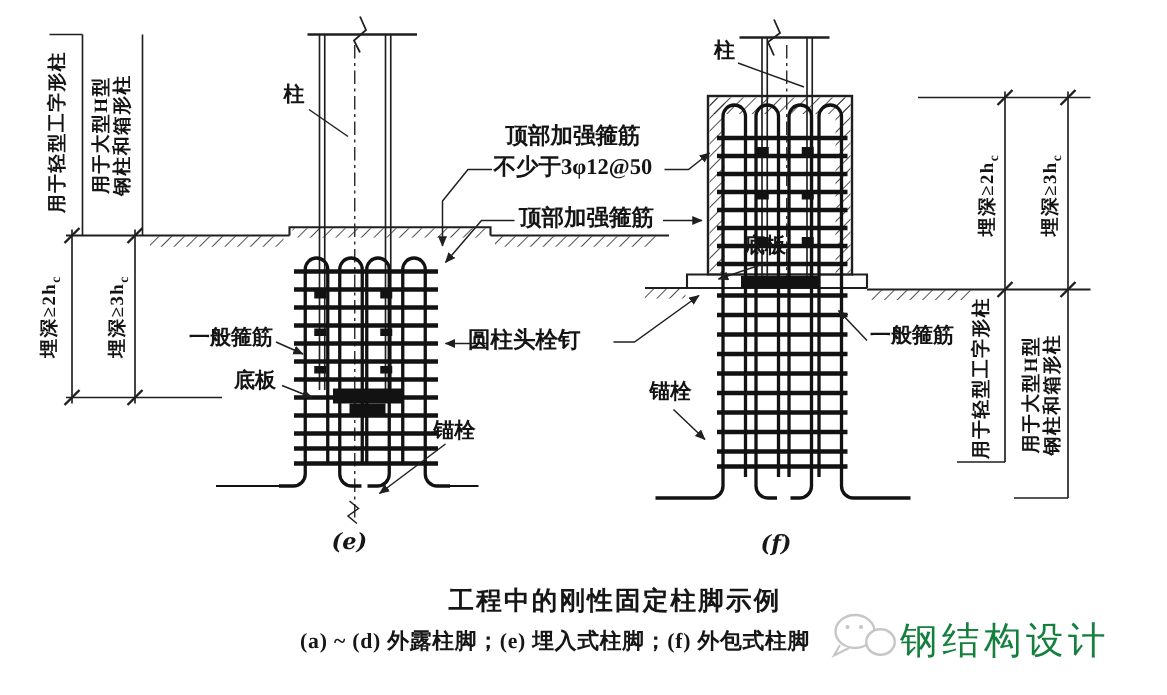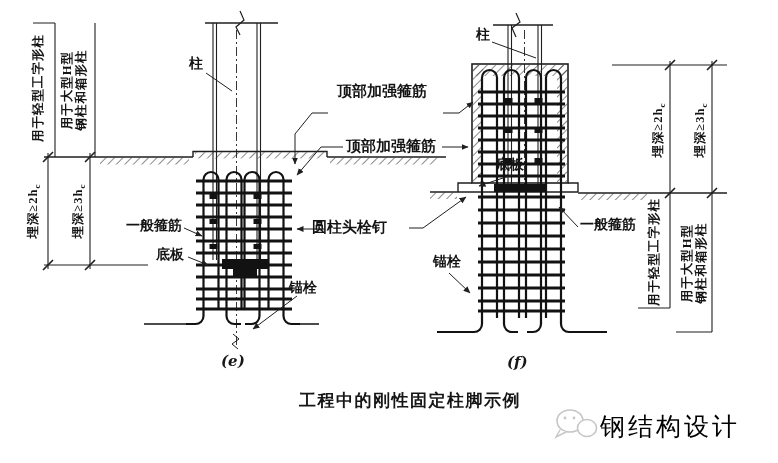--- a/index.html
+++ b/index.html
@@ -7,21 +7,21 @@
          font-family:"Liberation Serif",serif;color:#161616;}
   svg{position:absolute;left:0;top:0;}
   .lbl{position:absolute;white-space:nowrap;font-weight:700;font-size:14px;line-height:1.12;color:#141414;}
   .lbl.big{font-size:15px;}
   .v{transform:translate(-50%,-50%) rotate(-90deg);font-size:12.5px;letter-spacing:1px;text-align:center;}
   .v .ln{display:block;white-space:nowrap;letter-spacing:1px;}
   sub{font-size:9px;}
   .cap{position:absolute;font-style:italic;font-size:15px;font-weight:700;font-family:"DejaVu Serif",serif;}
   .title{position:absolute;transform:translate(-50%,0);font-size:17px;font-weight:700;letter-spacing:1.5px;}
   .subtitle{position:absolute;transform:translate(-50%,0);font-size:14.5px;font-weight:700;letter-spacing:.5px;}
-  .watermark{position:absolute;font-size:25px;letter-spacing:3px;color:#000000;
+  .watermark{position:absolute;font-size:25px;letter-spacing:3px;color:#15803d;
              font-family:"Liberation Sans",sans-serif;font-weight:400;}
 </style>
 </head>
 <body>
 
 <div class="stage">
 
   <svg width="778" height="463" viewBox="0 0 778 463">
     <defs>
       <pattern id="hatch" width="6" height="6" patternUnits="userSpaceOnUse" patternTransform="rotate(45)">
@@ -173,27 +173,29 @@
       <span class="ln">用于轻型工字形柱</span>
     </div>
   <div class="lbl v" style="left:694px;top:263px;">
     <span class="ln">用于大型H型</span>
     <span class="ln">钢柱和箱形柱</span>
   </div>
 
   <div class="lbl" style="left:189px;top:56px;">柱</div>
   <div class="lbl" style="left:476px;top:27px;">柱</div>
   <div class="lbl big" style="left:337px;top:83px;">顶部加强箍筋</div>
+  <div class="lbl big" style="left:329px;top:104px;">不少于3φ12@50</div>
   <div class="lbl big" style="left:346px;top:138px;">顶部加强箍筋</div>
   <div class="lbl big" style="left:312px;top:219px;">圆柱头栓钉</div>
   <div class="lbl" style="left:126px;top:218px;">一般箍筋</div>
   <div class="lbl" style="left:156px;top:247px;">底板</div>
   <div class="lbl" style="left:289px;top:280px;">锚栓</div>
   <div class="lbl" style="left:496px;top:157px;">底板</div>
   <div class="lbl" style="left:580px;top:217px;">一般箍筋</div>
   <div class="lbl" style="left:433px;top:254px;">锚栓</div>
 
   <div class="cap" style="left:221px;top:352px;">(e)</div>
   <div class="cap" style="left:507px;top:353px;">(f)</div>
   <div class="title" style="left:410px;top:389px;">工程中的刚性固定柱脚示例</div>
+  <div class="subtitle" style="left:370px;top:418px;">(a) ~ (d) 外露柱脚；(e) 埋入式柱脚；(f) 外包式柱脚</div>
   <div class="watermark" style="left:600px;top:410px;">钢结构设计</div>
 
 </div>
 
 </body></html>

